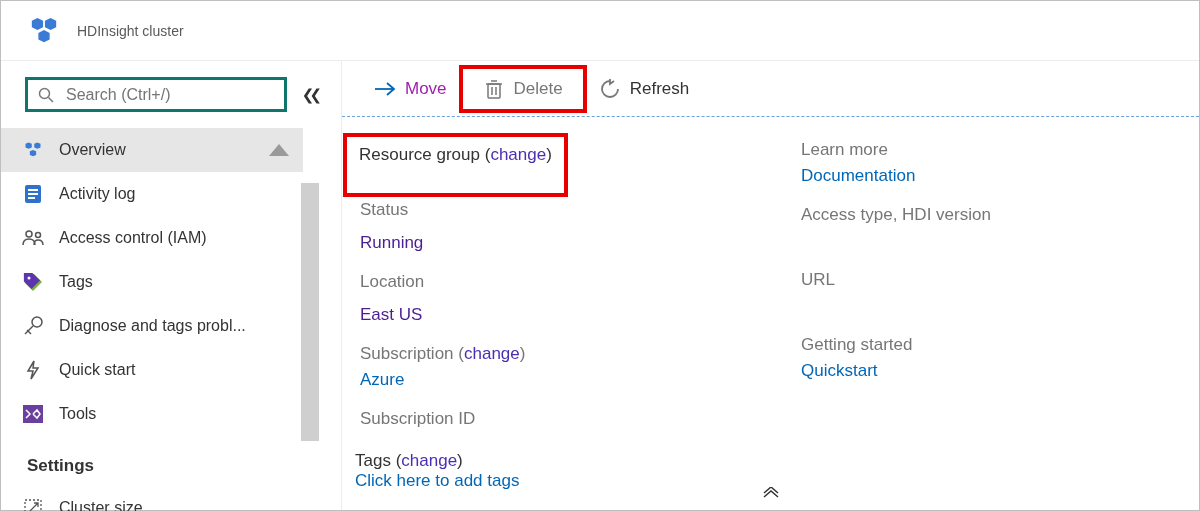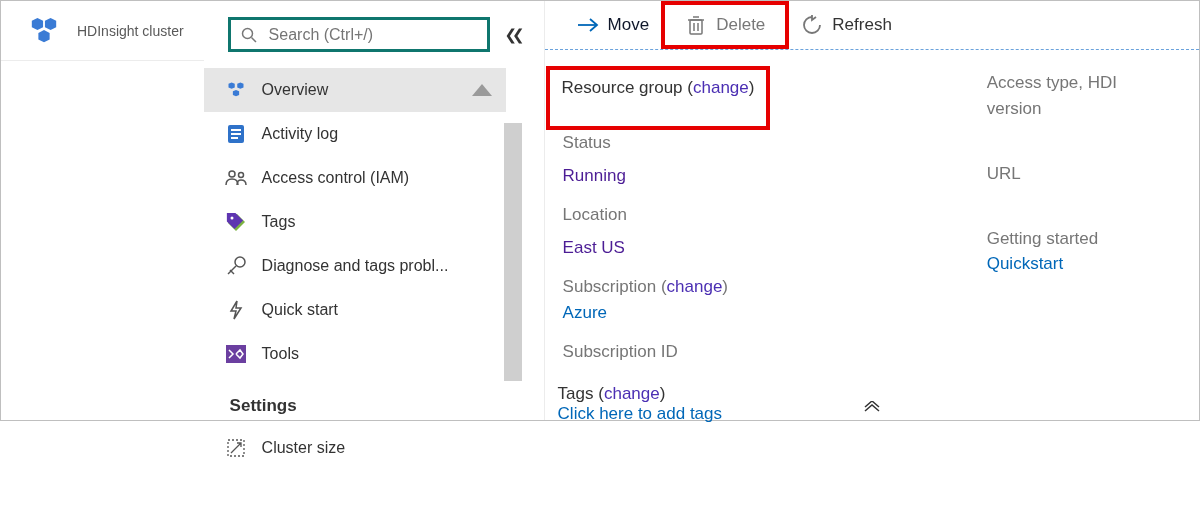--- a/index.html
+++ b/index.html
@@ -1,17 +1,17 @@
 <!DOCTYPE html>
 <html><head>
 <meta charset="utf-8">
 <style>
   * { box-sizing: border-box; margin: 0; padding: 0; }
   html, body { width: 1200px; height: 511px; font-family: "Segoe UI", Arial, sans-serif; font-size: 17px; color: #333; }
-  .outer { width: 1200px; height: 421px; border: 1px solid #bfbfbf; display: flex; }
+  .outer { width: 1200px; height: 511px; border: 1px solid #bfbfbf; display: flex; flex-direction: column; }
 
   
   .app-header { height: 60px; display: flex; align-items: center; padding: 0 20px 0 28px; border-bottom: 1px solid #ececec; }
   .app-logo { width: 30px; height: 30px; position: relative; margin-right: 18px; }
   .app-title { font-size: 14px; color: #595959; }
 
   
   .body { flex: 1; display: flex; min-height: 0; }
 
   .sidebar { width: 340px; height: 100%; padding-top: 16px; position: relative; }
@@ -29,21 +29,21 @@
   .section-heading { font-weight: 700; padding: 20px 0 10px 26px; font-size: 17px; }
 
   .scroll-track { position: absolute; top: 122px; right: 22px; width: 18px; height: 258px; background: #cfcfcf; }
 
   
   .main { flex: 1; height: 100%; display: flex; flex-direction: column; border-left: 1px solid #ececec; }
   .toolbar { height: 55px; display: flex; align-items: center; padding-left: 20px; }
   .tool-btn { display: flex; align-items: center; height: 40px; padding: 0 12px; font-size: 17px; cursor: pointer; }
   .tool-btn .ticon { width: 22px; height: 22px; display: inline-flex; align-items: center; justify-content: center; margin-right: 9px; }
   .tool-btn.move { color: #0067b8; }
-  .tool-btn.move .lbl { color: #0f172a; }
+  .tool-btn.move .lbl { color: #a21caf; }
   .tool-btn.delete { color: #777; }
   .tool-btn.refresh { color: #333; }
   .tool-btn.refresh .ticon { color: #777; }
   .highlight-red { border: 4px solid #e60000; }
   .toolbar .highlight-red { padding: 0 8px; margin: 0 0; }
 
   .content { flex: 1; border-top: 1px dashed #6aa2dc; position: relative; }
   .grid { display: flex; padding: 20px 0 0 5px; }
   .col { padding-right: 30px; }
   .col.left { width: 454px; }
@@ -240,20 +240,24 @@
                 <div class="link">Azure</div>
               </div>
               <div class="prop">
                 <div class="label">Subscription ID</div>
               </div>
             </div>
           </div>
 
           <div class="col right">
             <div class="prop">
+              <div class="label">Learn more</div>
+              <div class="link">Documentation</div>
+            </div>
+            <div class="prop">
               <div class="label">Access type, HDI version</div>
               <div>&nbsp;</div>
             </div>
             <div class="prop">
               <div class="label">URL</div>
               <div>&nbsp;</div>
             </div>
             <div class="prop">
               <div class="label">Getting started</div>
               <div class="link">Quickstart</div>

